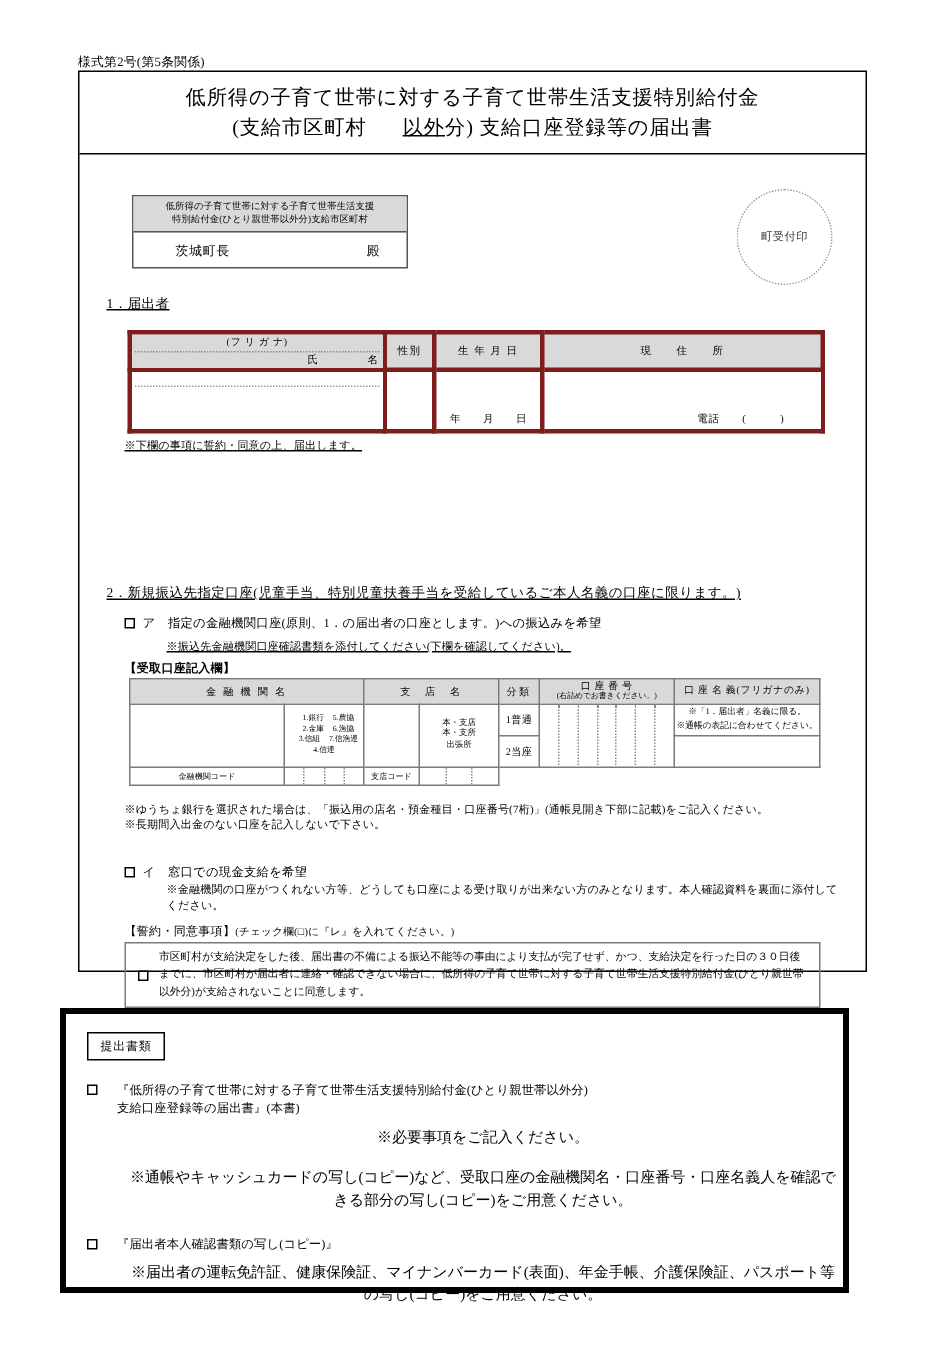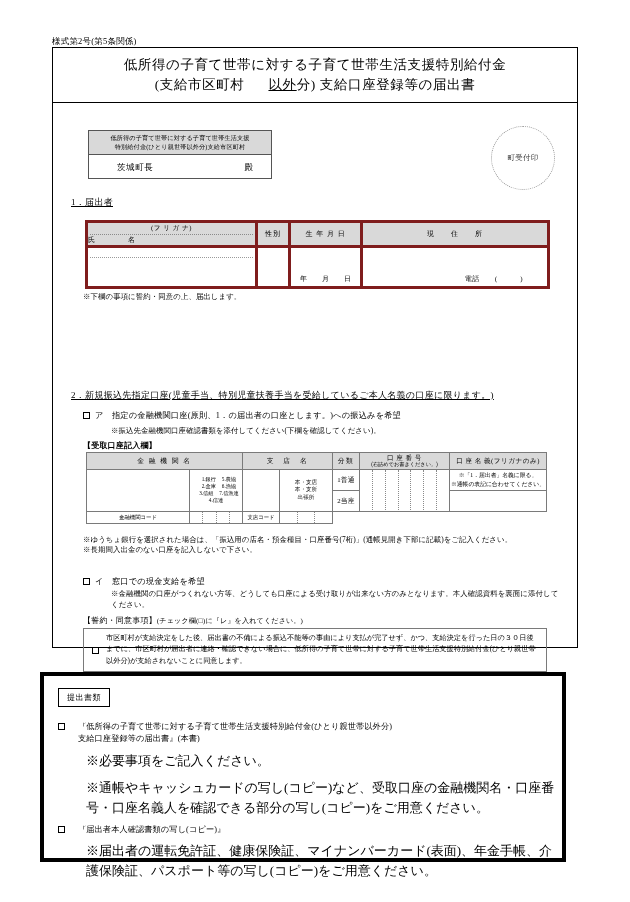--- a/index.html
+++ b/index.html
@@ -165,21 +165,21 @@
   .name-head .kana-rule {
     position: absolute;
     left: 2px; right: 2px;
     top: 11px;
     border-top: 1px dotted #8a8a8a;
   }
   .name-head .shimei {
     position: absolute;
     left: 0; right: 0;
     top: 12px;
-    text-align: left;
+    text-align: right;
     font-size: 7px;
     letter-spacing: 3px;
   }
   .vcenter-head {
     line-height: 22px;
     font-size: 7px;
     letter-spacing: 1px;
   }
   .body-row td { height: 38px; position: relative; background: #fff; }
   .name-cell .kana-rule2 {
@@ -201,21 +201,21 @@
     letter-spacing: 0.5px;
   }
 
   
   .note {
     position: absolute;
     font-size: 7.4px;
     letter-spacing: 0.1px;
     white-space: nowrap;
   }
-  .note.u { }
+  .note.u { text-decoration: underline; }
   #note-pledge { left: 30px; top: 244px; }
 
   
   .chk-line {
     position: absolute;
     font-size: 8.2px;
     letter-spacing: 0.2px;
     white-space: nowrap;
     display: flex;
     align-items: center;
@@ -365,25 +365,26 @@
     gap: 13px;
     align-items: flex-start;
   }
   .doc-row .cbox { margin-top: 2px; flex: none; }
   .doc-main {
     font-size: 8.2px;
     line-height: 1.5;
     letter-spacing: 0.1px;
   }
   .doc-sub {
-    font-size: 13px;
+    font-size: 10px;
     line-height: 1.5;
     letter-spacing: 0;
     margin-left: 28px;
     margin-top: 5px;
+    text-align: center;
   }
   #doc1 { top: 45px; }
   #doc2 { top: 97px; }
   #doc3 { top: 148px; }
 </style>
 </head>
 <body>
 
 <div class="page">
 

